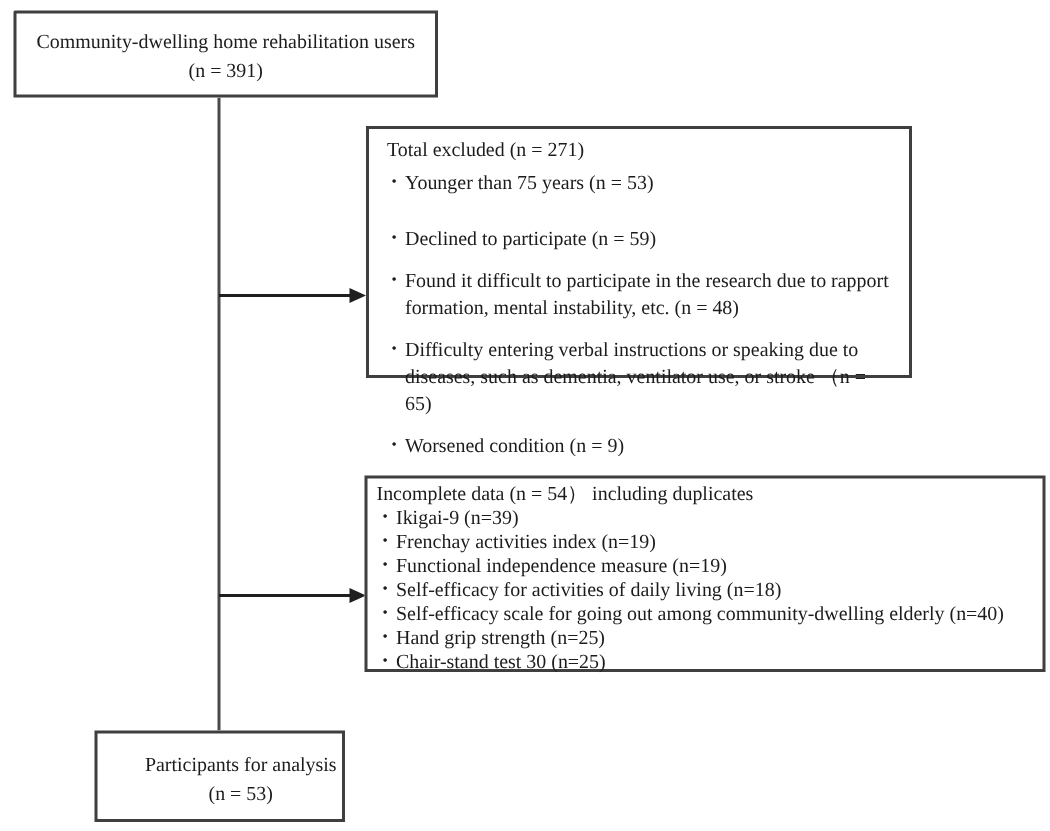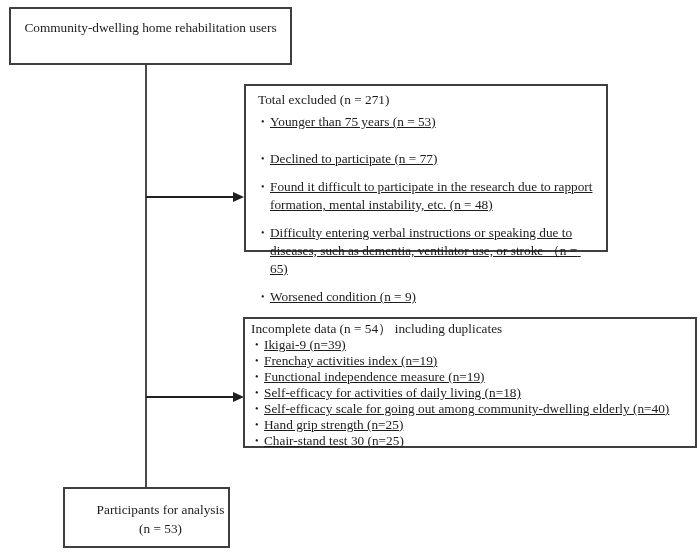--- a/index.html
+++ b/index.html
@@ -48,21 +48,20 @@
   .blt {
     flex: 0 0 9px;
     width: 9px;
     font-size: 10px;
     line-height: inherit;
     color: #1c1c1c;
   }
   .itxt {
     flex: 1 1 auto;
     white-space: pre-wrap;
-    text-decoration: underline;
   }
   .in-item .itxt { white-space: nowrap; }
 
   .vline {
     position: absolute;
     left: 145px; top: 65px;
     width: 2px; height: 422px;
     background: #4a4a4a;
   }
   .hline {
@@ -88,31 +87,32 @@
 <div class="canvas">
 
   <div class="vline"></div>
   <div class="hline a1"></div>
   <div class="ahead a1"></div>
   <div class="hline a2"></div>
   <div class="ahead a2"></div>
 
   <div class="box top-box centered">
     <div class="bline">Community-dwelling home rehabilitation users</div>
+    <div class="bline">(n = 391)</div>
   </div>
 
   <div class="box excluded-box">
     <div class="bx-title">Total excluded (n = 271)</div>
     <div class="ex-item m4">
       <span class="blt">•</span>
       <span class="itxt">Younger than 75 years (n = 53)</span>
     </div>
     <div class="ex-item m19">
       <span class="blt">•</span>
-      <span class="itxt">Declined to participate (n = 77)</span>
+      <span class="itxt">Declined to participate (n = 59)</span>
     </div>
     <div class="ex-item m10">
       <span class="blt">•</span>
       <span class="itxt">Found it difficult to participate in the research due to rapport
 formation, mental instability, etc. (n = 48)</span>
     </div>
     <div class="ex-item m10">
       <span class="blt">•</span>
       <span class="itxt">Difficulty entering verbal instructions or speaking due to
 diseases, such as dementia, ventilator use, or stroke （n = 65)</span>

